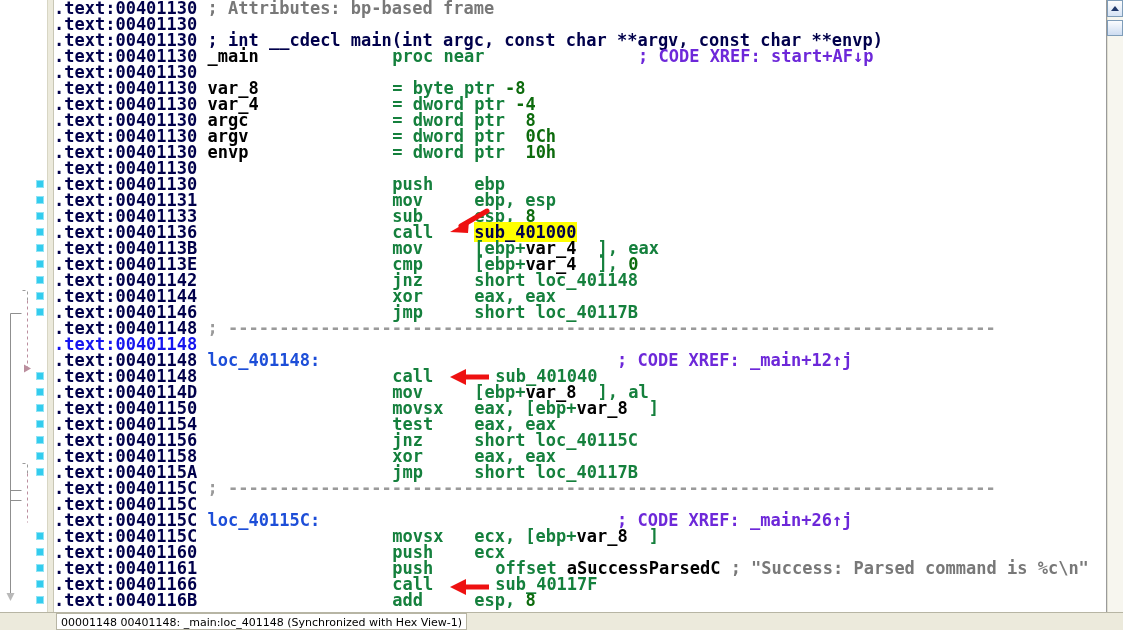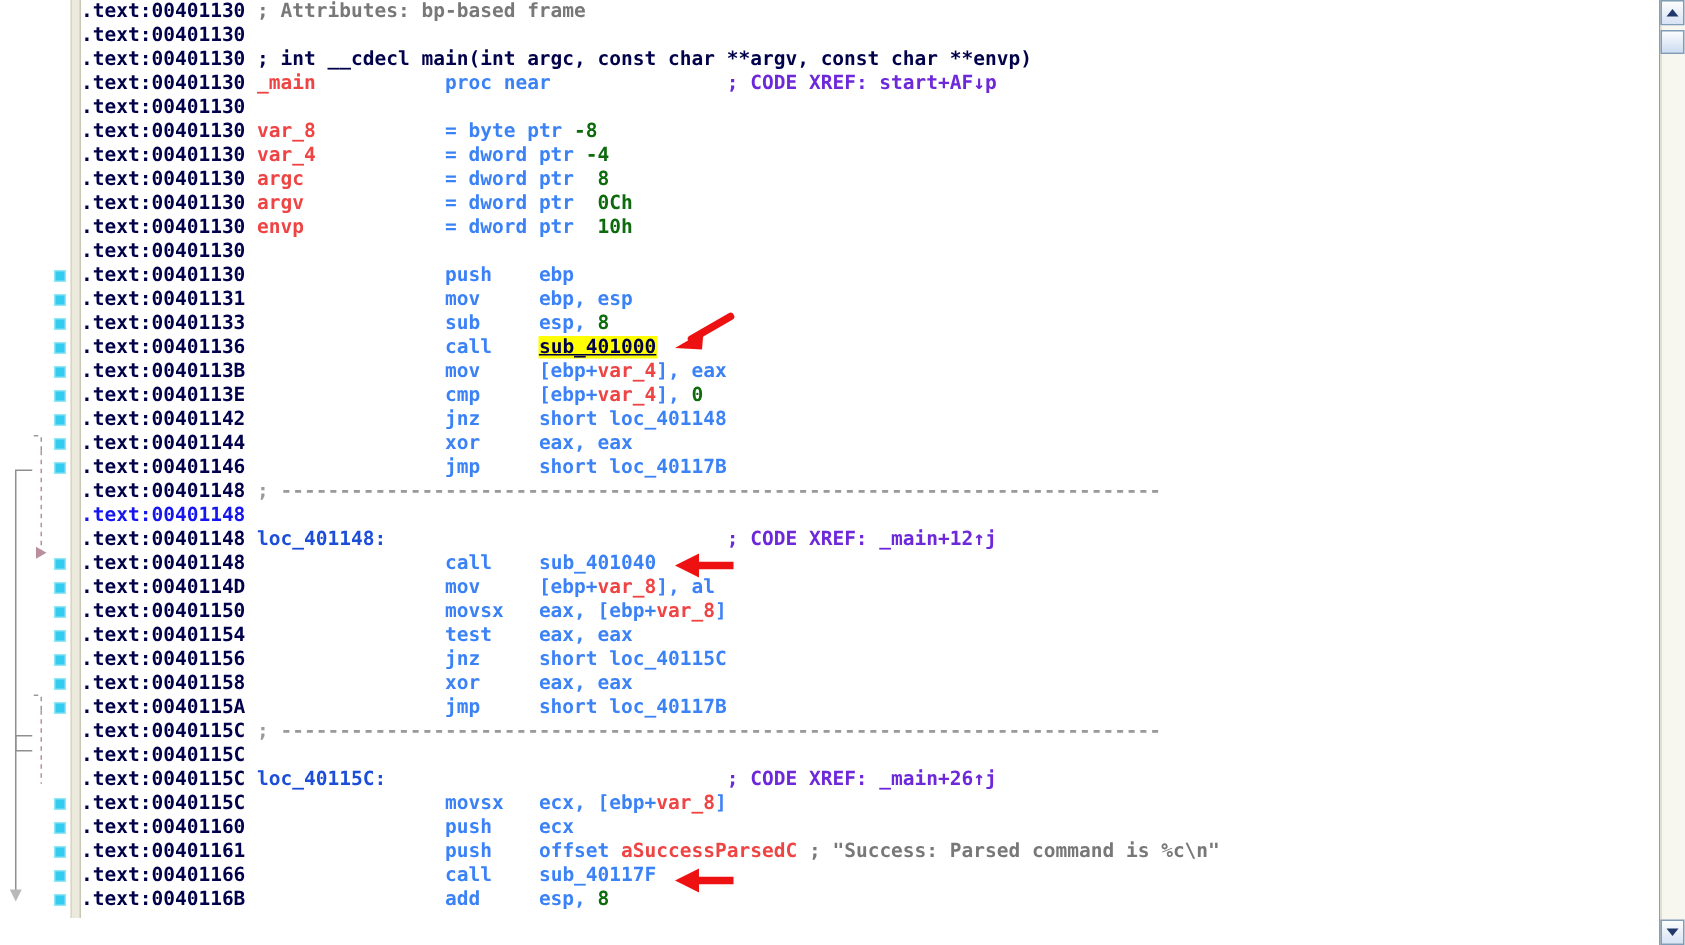--- a/index.html
+++ b/index.html
@@ -68,43 +68,43 @@
   
   #disasm {
     position: absolute;
     left: 54px; top: 0;
     width: 1037px;
     height: 612px;
     background: #ffffff;
     overflow: hidden;
     white-space: pre;
     font-family: "DejaVu Sans Mono", "Liberation Mono", monospace;
-    font-size: 13px;
+    font-size: 17px;
     line-height: 16px;
     letter-spacing: 0px;
     font-weight: bold;
   }
   .ln {
     height: 16px;
     line-height: 16px;
     white-space: pre;
   }
 
   
   .addr      { color: #00004b; }
   .addr-sel  { color: #1515ee; }
   .cmt       { color: #787878; font-weight: bold; }
   .cmt-b     { color: #00004b; font-weight: bold; }
   .xref      { color: #6d28d9; font-weight: bold; }
-  .nm        { color: #ef4444; font-weight: bold; }
-  .kw        { color: #3b82f6; font-weight: bold; }
+  .nm        { color: #000000; font-weight: bold; }
+  .kw        { color: #15803d; font-weight: bold; margin-left: 21px; }
   .num       { color: #0d6b0d; font-weight: bold; }
   .loc       { color: #1d4ed8; font-weight: bold; }
   .hl        { background: #ffff00; color: #00004b; font-weight: bold;
-               text-decoration: underline; }
+               }
   .sep       { color: #9a9a9a; font-weight: bold; }
 
   
   #vscroll {
     position: absolute;
     right: 0; top: 0;
     width: 17px;
     height: 630px;
     background: #f1efe2;
     border-left: 1px solid #9a9a9a;
@@ -276,14 +276,18 @@
     <div class="sb-btn up">
       <span class="sb-tri up"></span>
     </div>
     <div class="sb-track"></div>
     <div class="sb-thumb"></div>
     <div class="sb-btn down">
       <span class="sb-tri down"></span>
     </div>
   </div>
 
+  <div id="statusbar">
+    <div id="status-left-pad"></div>
+    <div id="status-text">00001148 00401148: _main:loc_401148 (Synchronized with Hex View-1)</div>
+  </div>
 
 </div>
 
 </body></html>

